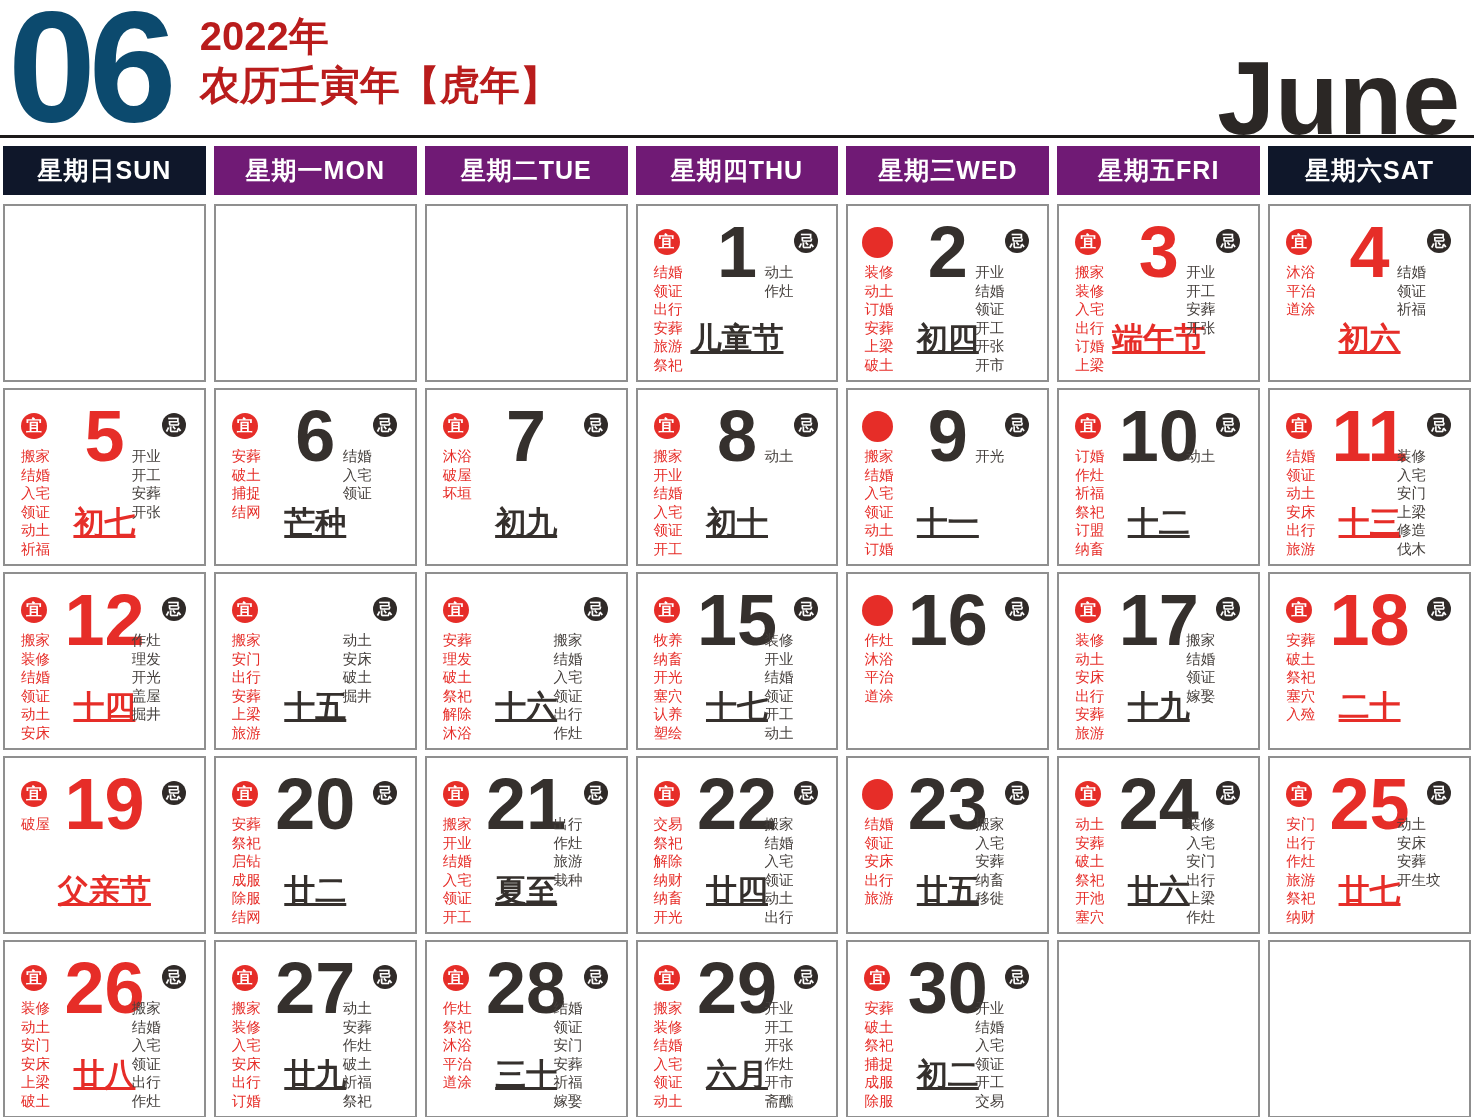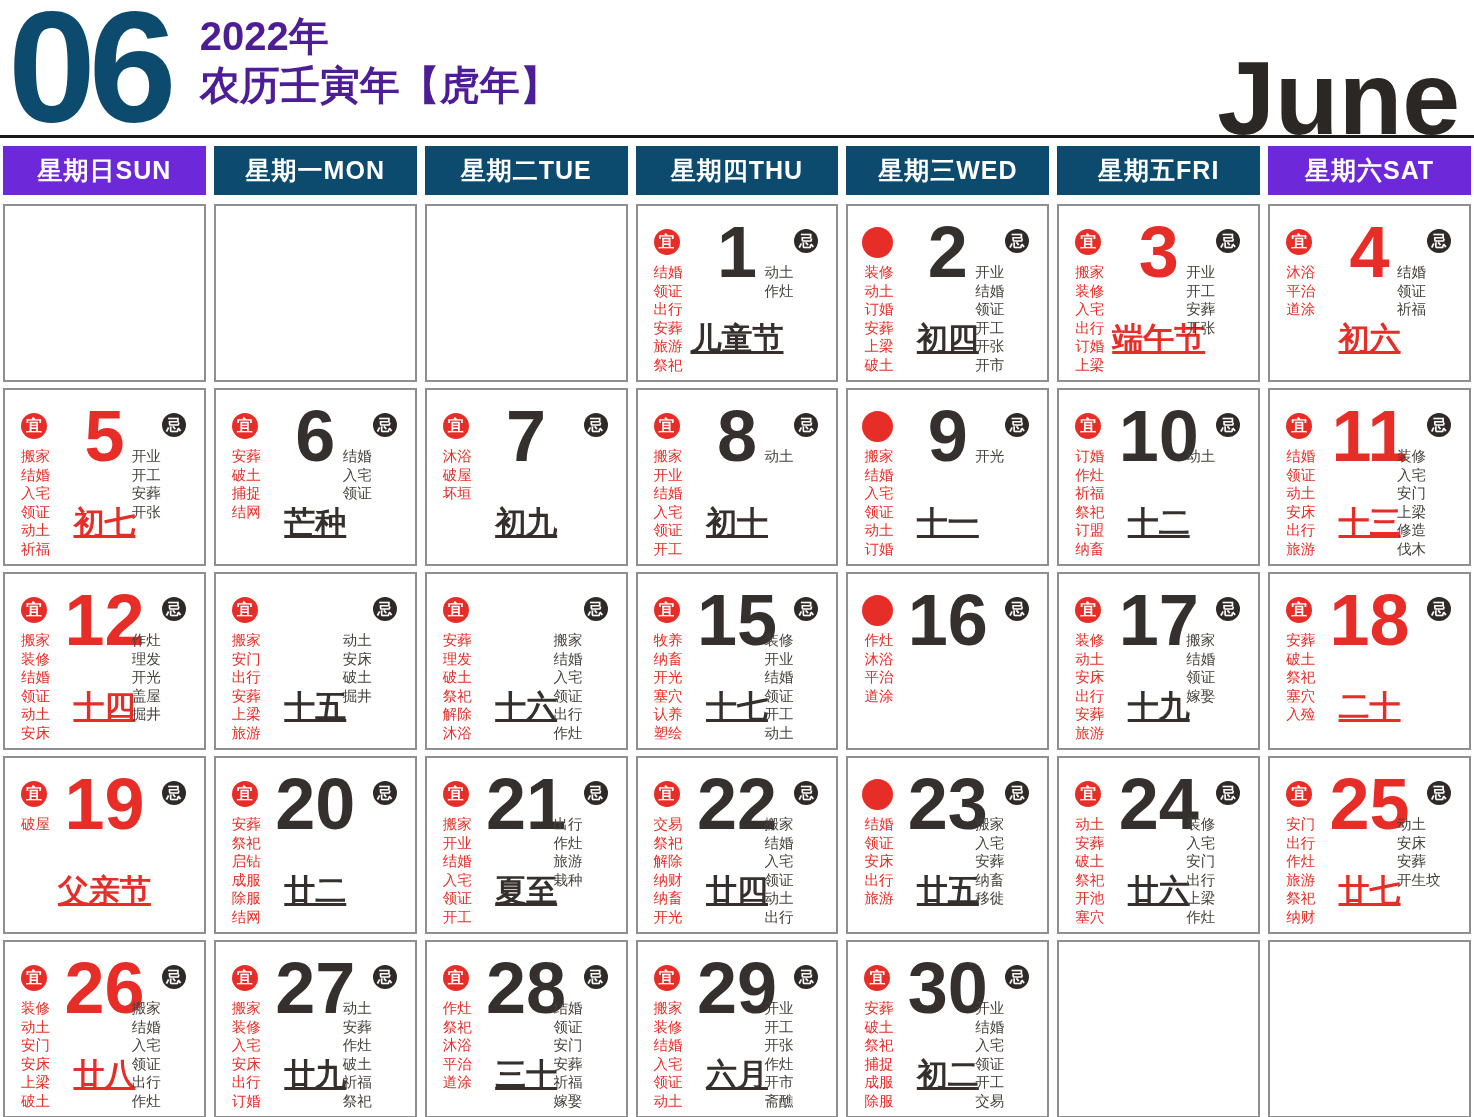--- a/index.html
+++ b/index.html
@@ -8,33 +8,33 @@
     font-family:"Liberation Sans","DejaVu Sans",sans-serif;
     -webkit-font-smoothing:antialiased;
   }
   .page{width:1474px;height:1117px;position:relative;background:#fff;}
 
   
   .header{display:flex;align-items:flex-start;height:133px;padding:2px 10px 0 8px;box-sizing:border-box;}
   .month-num{
     font-size:158px;line-height:0.82;font-weight:bold;color:#0c4a6e;letter-spacing:-7px;
   }
-  .cn-lines{margin-left:30px;padding-top:10px;color:#4c1d95;font-weight:bold;
+  .cn-lines{margin-left:30px;padding-top:10px;color:#b91c1c;font-weight:bold;
     font-size:40px;line-height:1.22;}
   .month-en{margin-left:auto;padding-top:8px;padding-right:4px;
     font-size:104px;line-height:1;font-weight:bold;color:#2b2725;margin-top:36px;}
 
   .divider{height:3px;background:#1c1a19;margin:2px 0 8px 0;}
 
   
   .weekdays{display:grid;grid-template-columns:repeat(7,1fr);column-gap:8px;padding:0 3px;}
   .wd{height:49px;display:flex;align-items:center;justify-content:center;
     color:#fff;font-weight:bold;font-size:25px;letter-spacing:1px;}
-  .wd.dark{background:#0c4a6e;text-align:center;}
-  .wd.red{background:#6d28d9;}
+  .wd.dark{background:#701a75;text-align:center;}
+  .wd.red{background:#0f172a;}
 
   
   .grid{display:grid;grid-template-columns:repeat(7,1fr);column-gap:8px;row-gap:6px;
     padding:0 3px;margin-top:9px;}
   .cell{position:relative;height:178px;background:#fff;border:2px solid #8f8f8f;box-sizing:border-box;}
 
   .yi-badge{
     position:absolute;left:16px;top:23px;width:26px;height:26px;border-radius:50%;
     background:#e62d28;color:#fff;font-size:16px;font-weight:bold;
     display:flex;align-items:center;justify-content:center;

